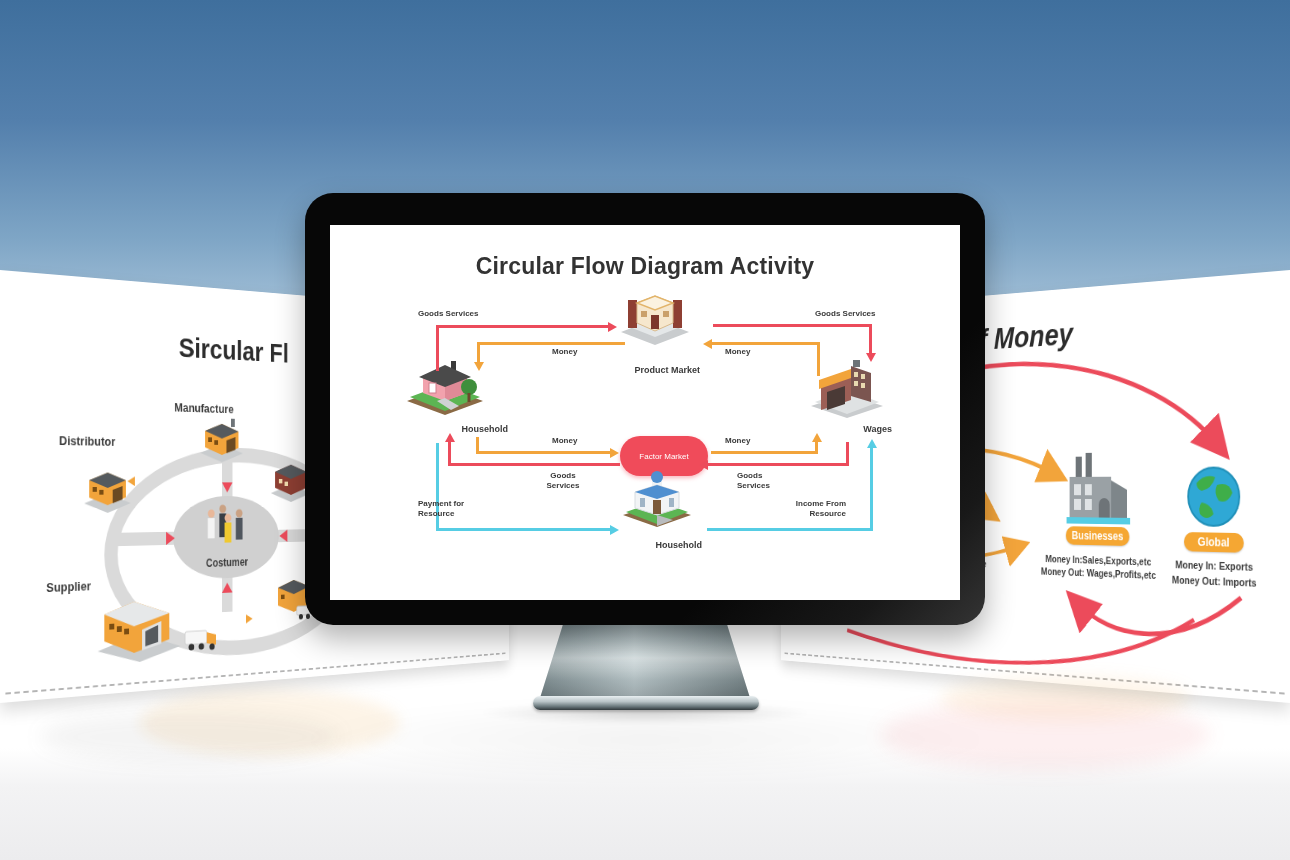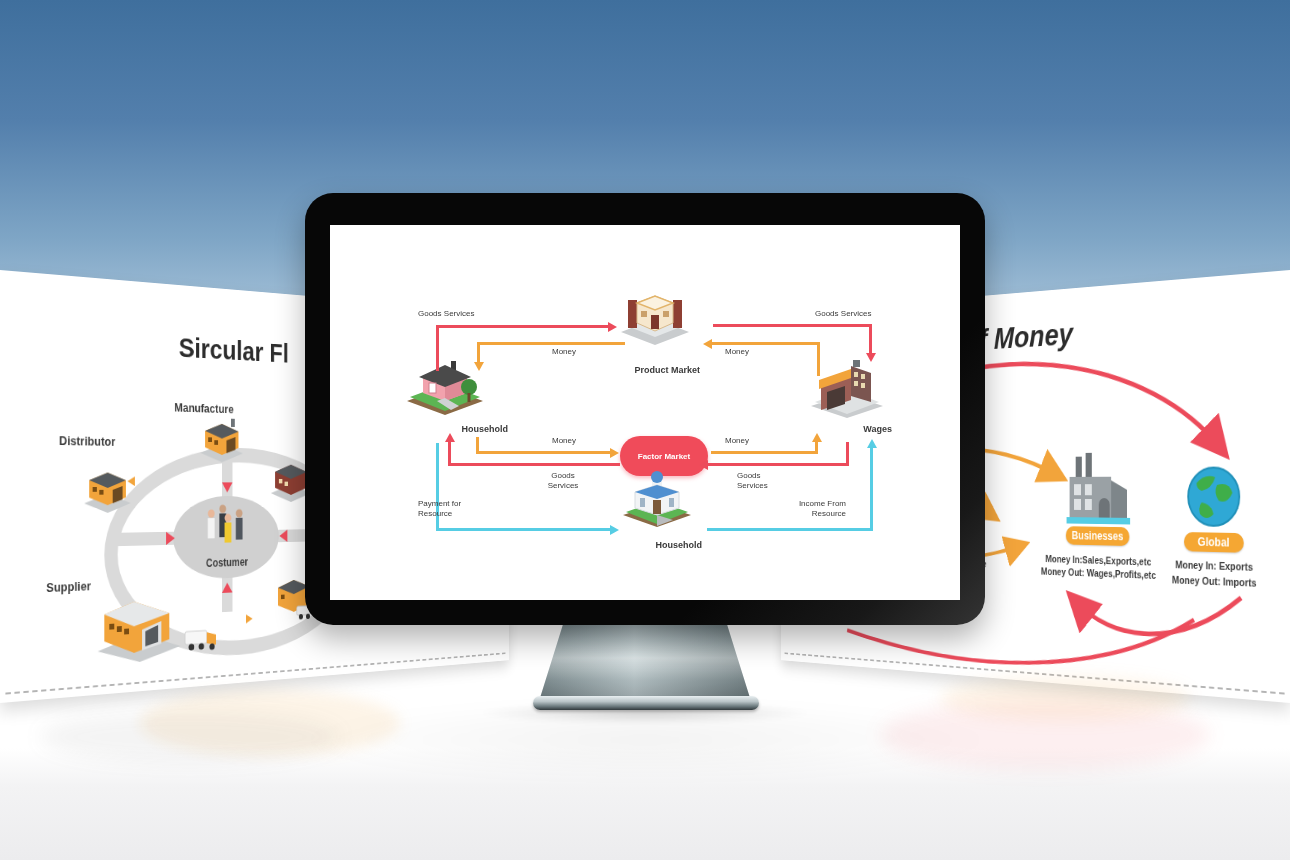--- a/index.html
+++ b/index.html
@@ -52,32 +52,32 @@
         background:linear-gradient(90deg,rgba(0,0,0,.16),rgba(255,255,255,.26) 45%,rgba(0,0,0,.22)),
                    linear-gradient(180deg,#7f9297,#a3b5b9 20%,#cfdbdd 46%,#93a4a8 76%,#78888c);}
   .stand-base{position:absolute;left:533px;top:696px;width:226px;height:14px;z-index:4;border-radius:8px;
         background:linear-gradient(180deg,#e9eff1,#b9c4c7 40%,#69777b 75%,#31393c);
         box-shadow:0 2px 3px rgba(0,0,0,.25);}
 
   
   .ms-title{position:absolute;left:0;top:28px;width:630px;text-align:center;
             font-size:23px;font-weight:700;color:#333;letter-spacing:.2px;}
   .n-label{position:absolute;font-size:9px;font-weight:700;color:#3a3a3a;text-align:right;width:90px;}
-  .f-label{position:absolute;font-size:8px;font-weight:400;color:#3a3a3a;white-space:nowrap;}
+  .f-label{position:absolute;font-size:8px;font-weight:700;color:#3a3a3a;white-space:nowrap;}
   .pre{white-space:pre-line;line-height:10px;}
   .hl{position:absolute;height:3px;background:currentColor;}
   .vl{position:absolute;width:3px;background:currentColor;}
   .ah{position:absolute;width:0;height:0;}
   .ah.r{border-top:5px solid transparent;border-bottom:5px solid transparent;border-left:9px solid currentColor;}
   .ah.l{border-top:5px solid transparent;border-bottom:5px solid transparent;border-right:9px solid currentColor;}
   .ah.u{border-left:5px solid transparent;border-right:5px solid transparent;border-bottom:9px solid currentColor;}
   .ah.d{border-left:5px solid transparent;border-right:5px solid transparent;border-top:9px solid currentColor;}
   .col-red{color:var(--red);} .col-orange{color:var(--orange);} .col-cyan{color:var(--cyan);}
   .factor-pill{position:absolute;left:290px;top:211px;width:88px;height:40px;border-radius:20px;
-        background:var(--factor-pill);color:#fff;font-size:8px;font-weight:700;
+        background:var(--factor-pill);color:#fff;font-size:8px;font-weight:400;
         display:flex;align-items:center;justify-content:center;box-shadow:0 2px 4px rgba(240,75,90,.4);}
   .bnode{position:absolute;}
 
   
   .smudge{position:absolute;border-radius:50%;z-index:3;}
 </style>
 </head>
 <body>
 
 <div id="stage">
@@ -232,20 +232,21 @@
   <div class="smudge" style="left:470px;top:702px;width:350px;height:22px;background:radial-gradient(ellipse,rgba(0,0,0,.16),transparent 70%);filter:blur(3px);"></div>
   <div class="smudge" style="left:290px;top:700px;width:710px;height:80px;background:radial-gradient(ellipse,rgba(0,0,0,.05),transparent 70%);filter:blur(8px);"></div>
 
   <div class="stand-neck"></div>
   <div class="stand-base"></div>
   <div class="monitor-bezel">
     <div class="webcam"></div>
   </div>
 
   <div class="screen">
+    <div class="ms-title">Circular Flow Diagram Activity</div>
 
     <svg class="bnode" style="left:285px;top:62px;" width="80" height="60" viewBox="0 0 80 60">
       <polygon points="40,32 74,45 40,58 6,45" fill="#c9ccce"></polygon>
       <polygon points="40,28 68,39 40,50 12,39" fill="#e4e7e8"></polygon>
       <rect x="13" y="13" width="9" height="28" fill="#8e3f33"></rect>
       <rect x="58" y="13" width="9" height="28" fill="#8e3f33"></rect>
       <polygon points="22,16 40,9 58,16 58,36 40,44 22,36" fill="#f6e7cd" stroke="#d9b98a" stroke-width="1"></polygon>
       <rect x="36" y="28" width="8" height="14" fill="#7c362b"></rect>
       <rect x="26" y="24" width="6" height="6" fill="#caa06a"></rect>
         <rect x="48" y="24" width="6" height="6" fill="#caa06a"></rect>

